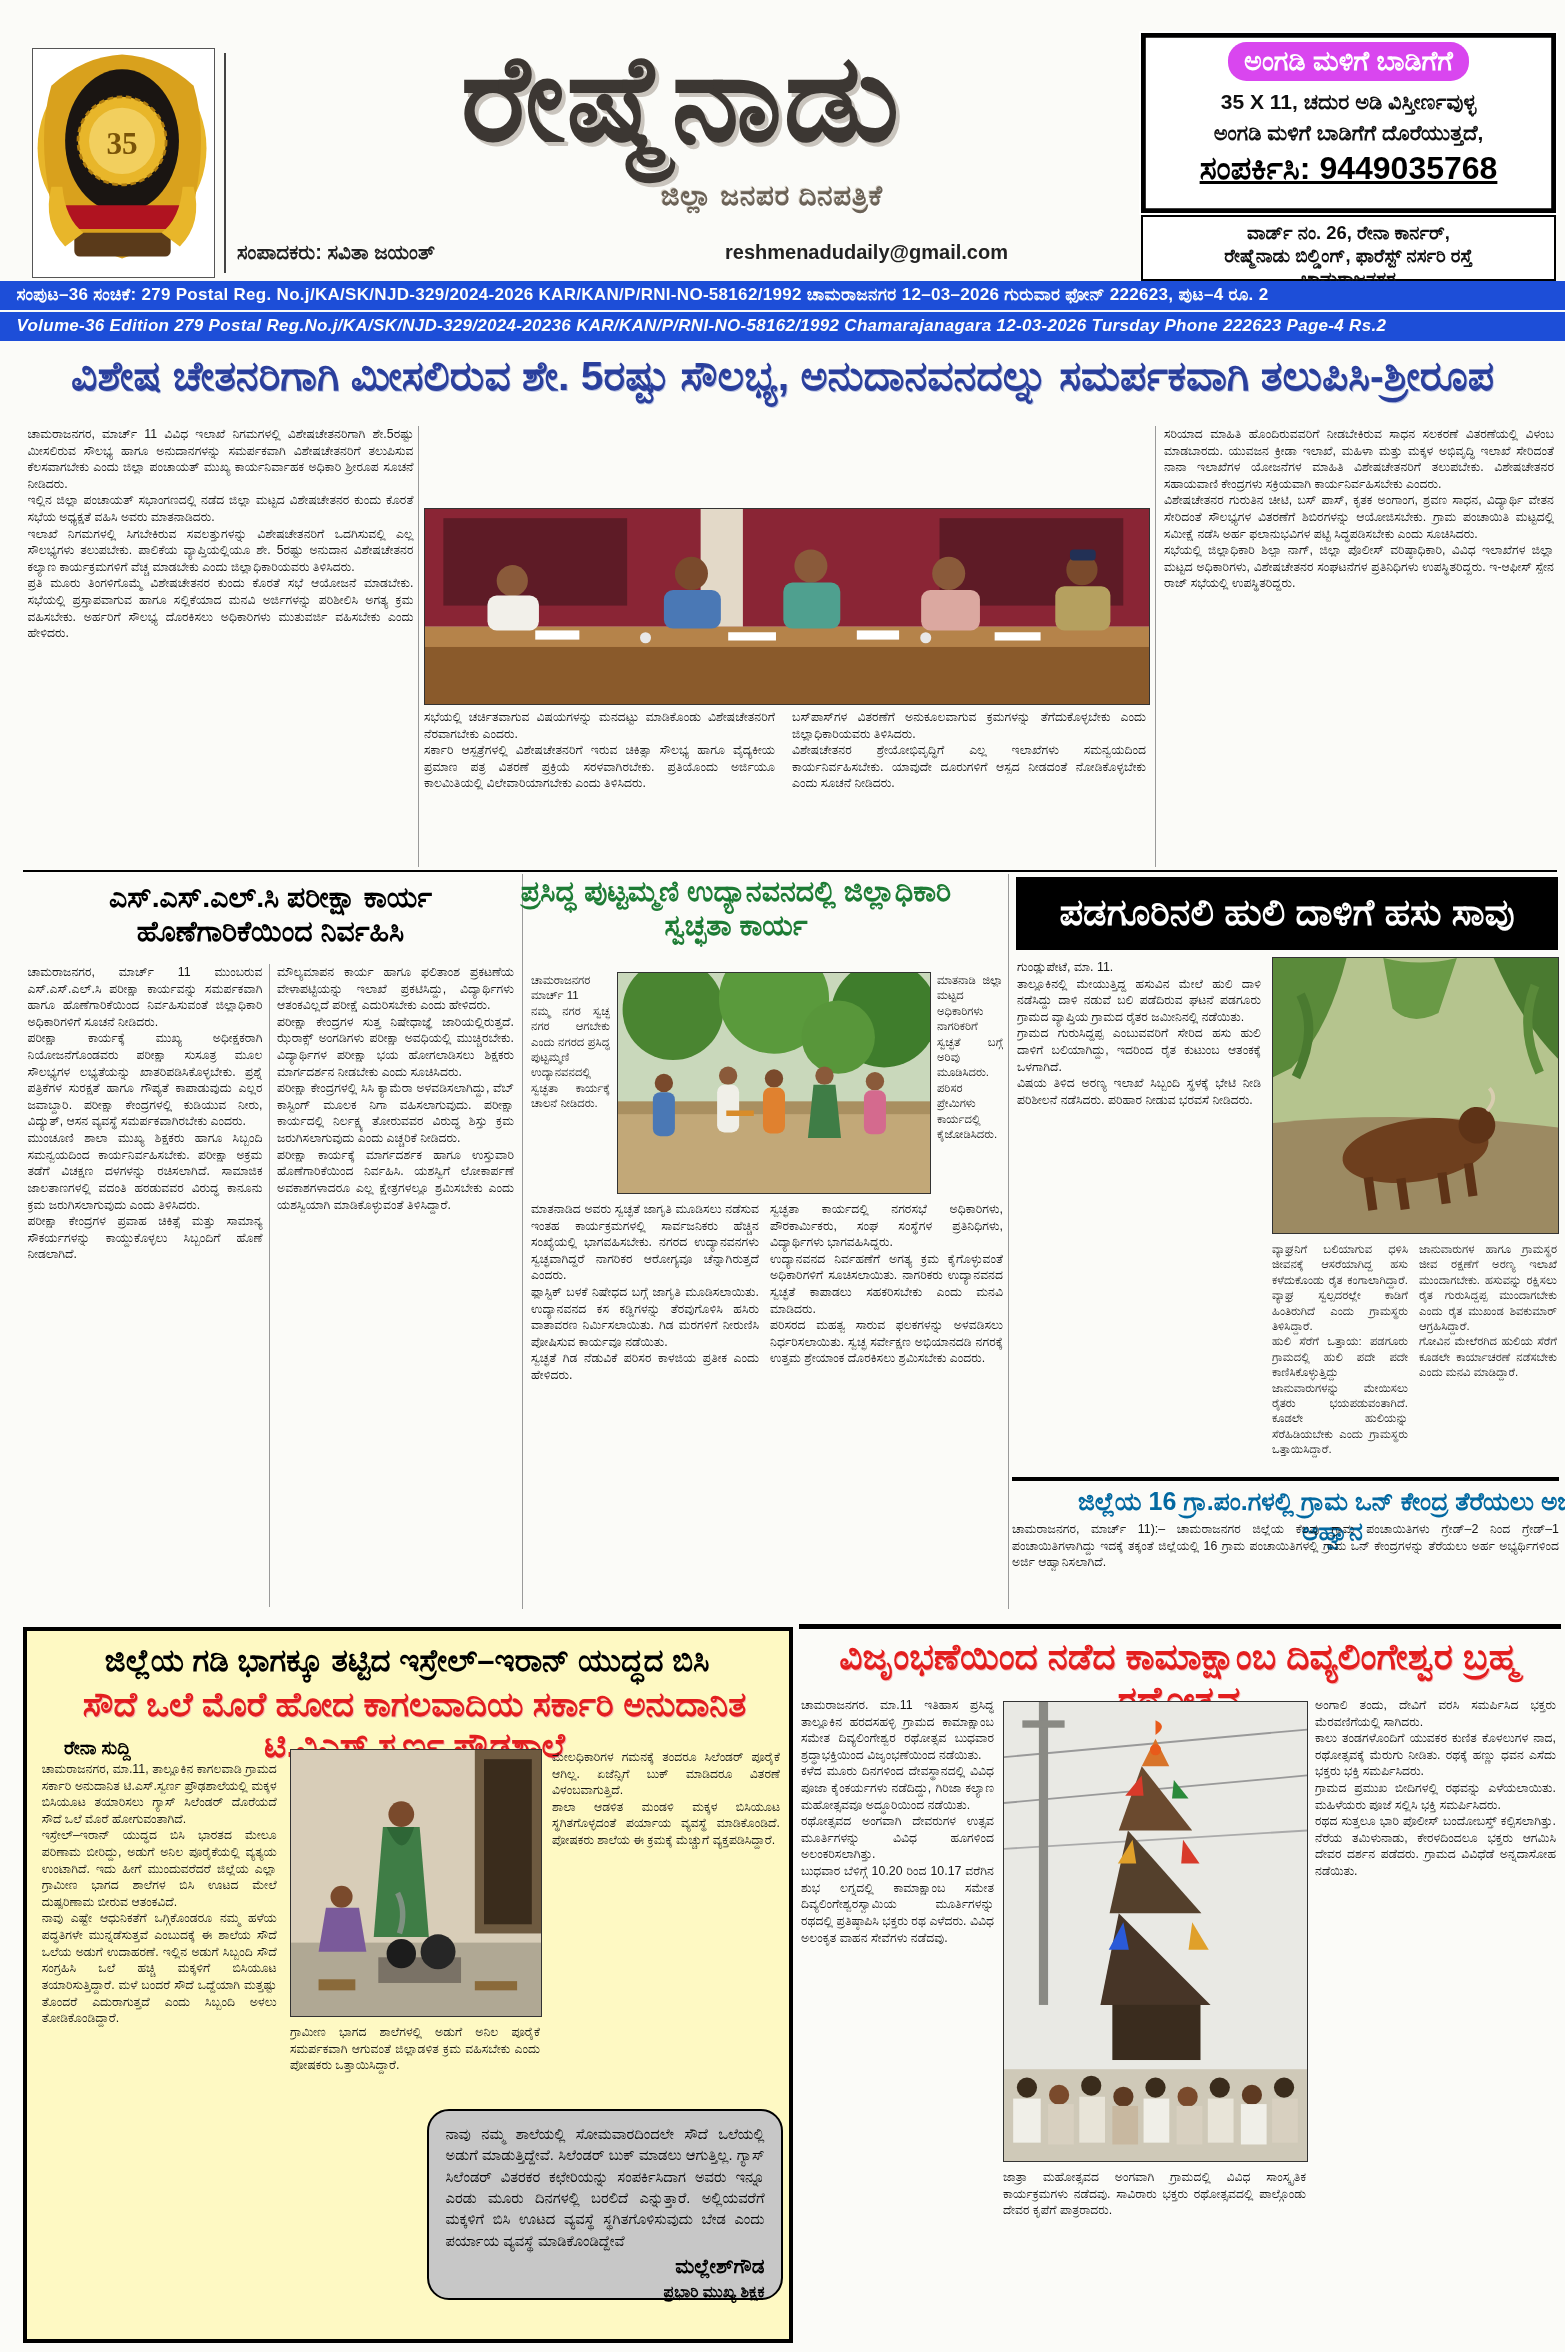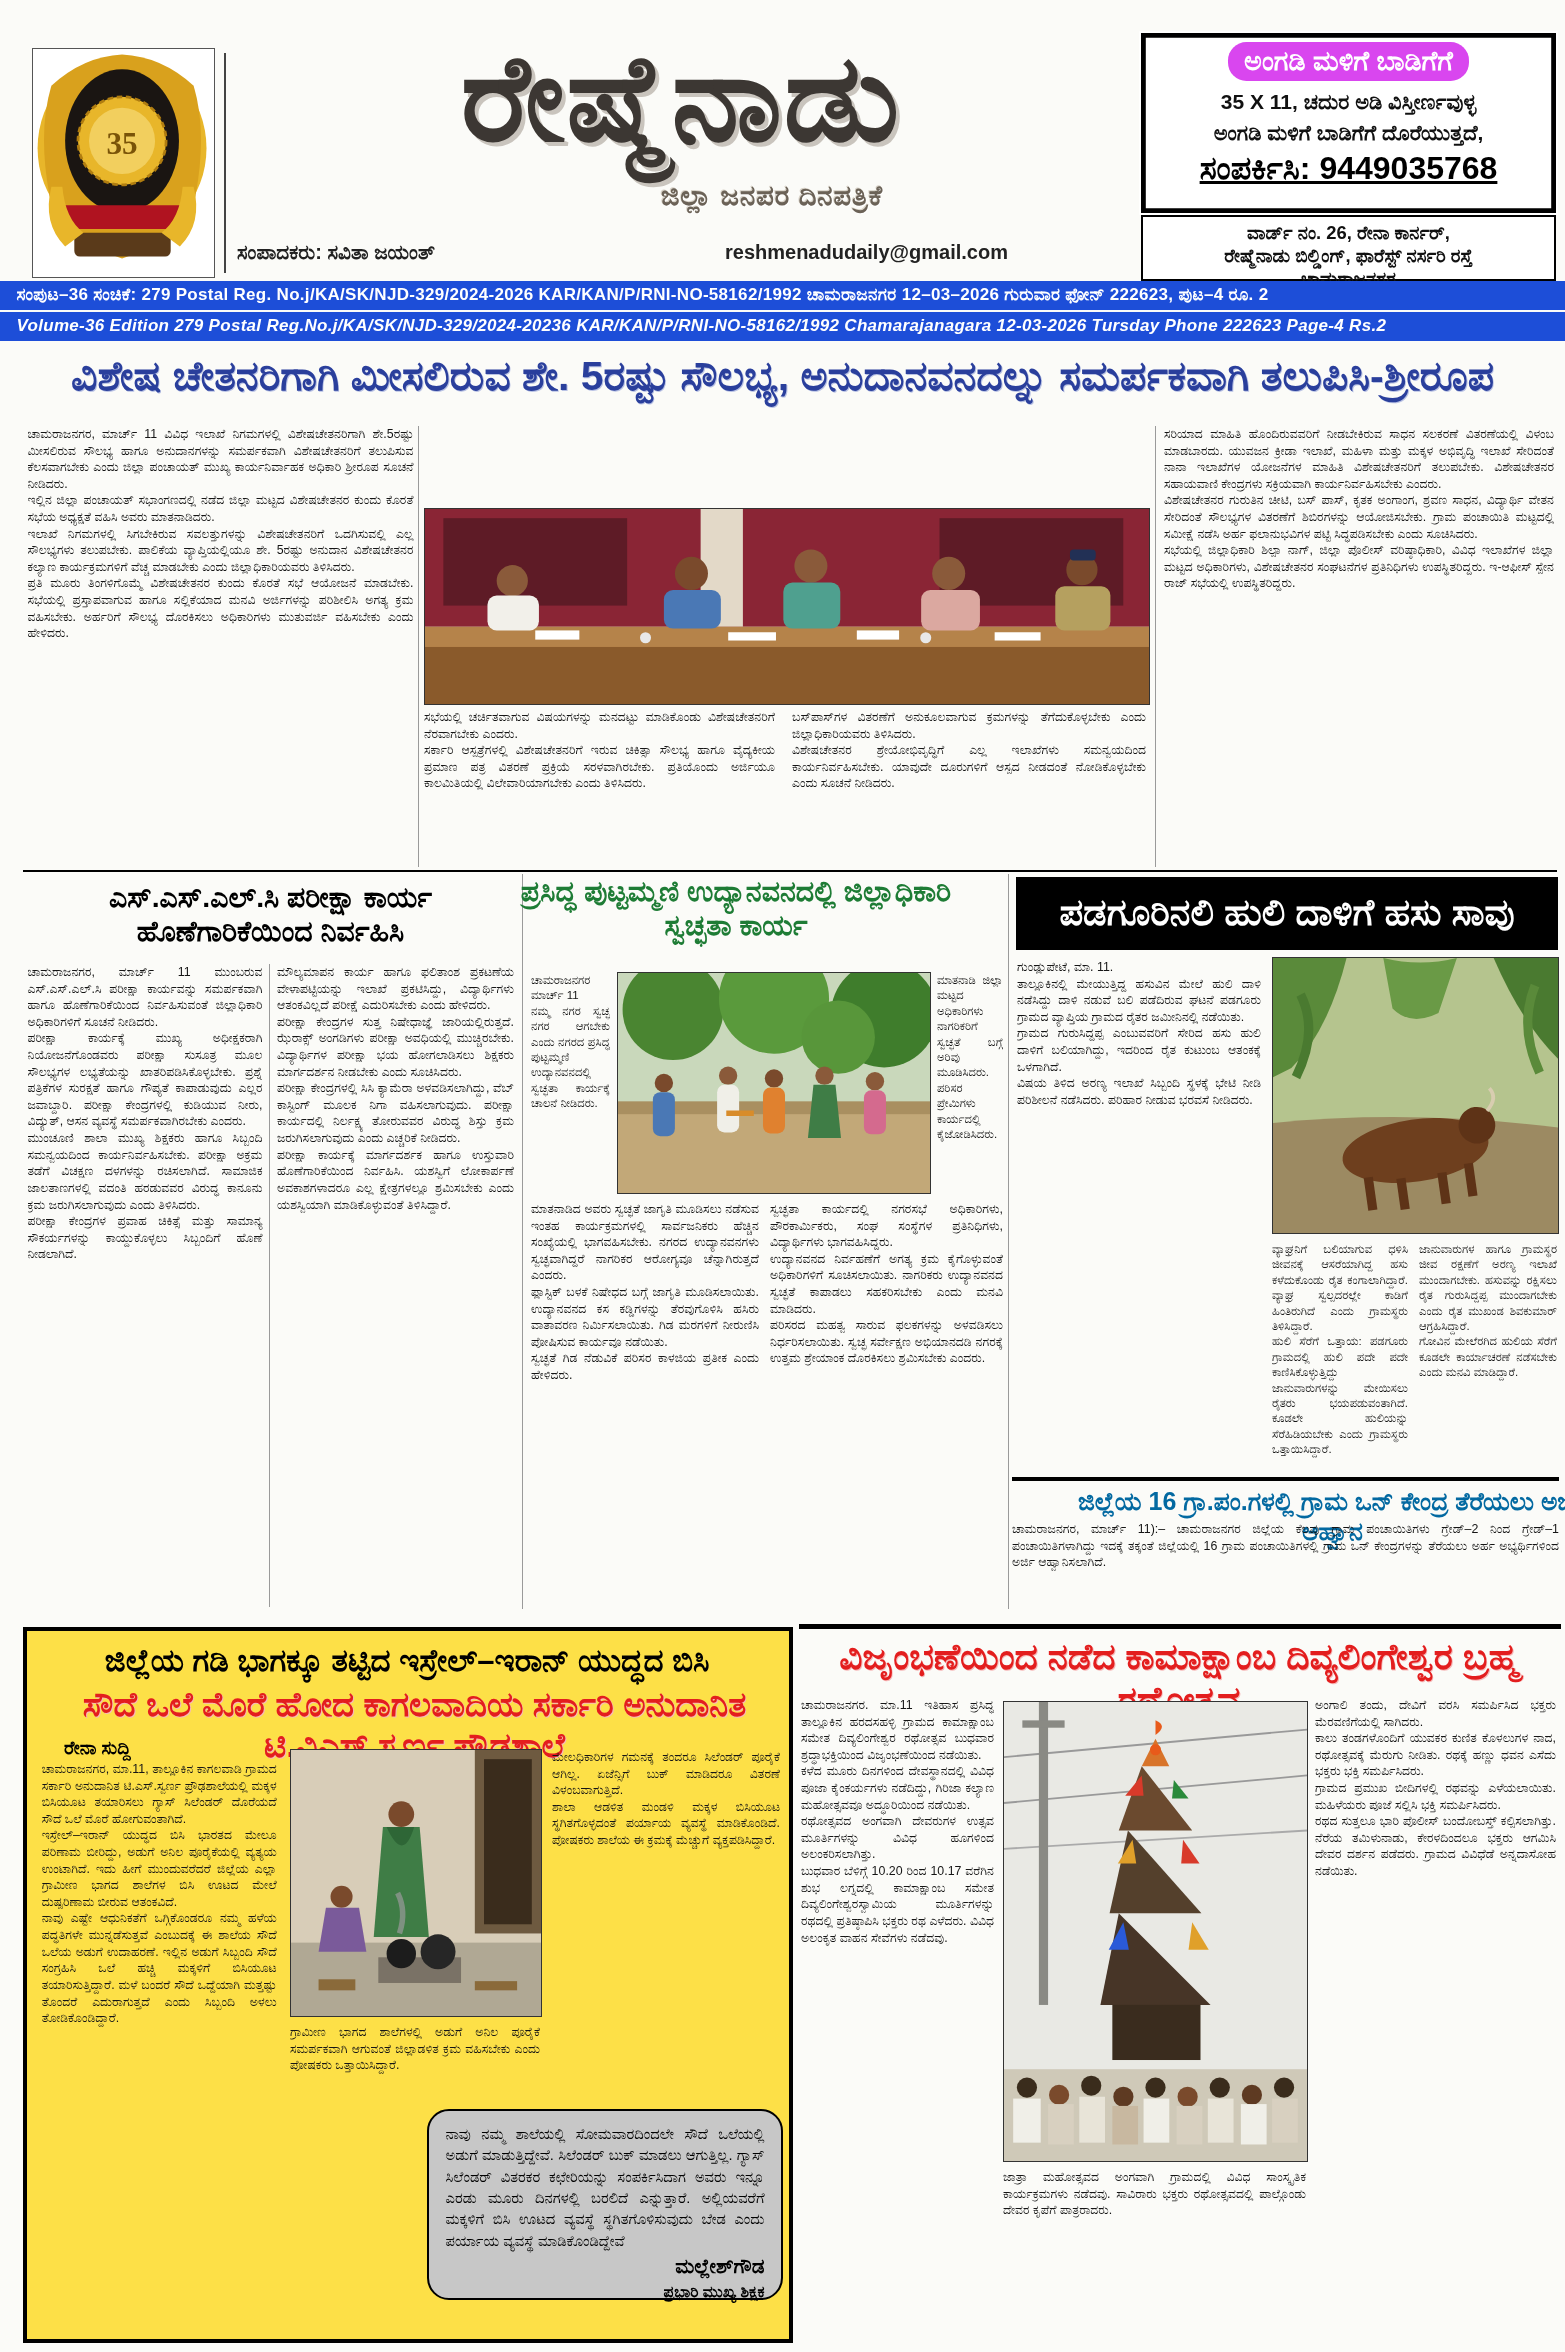--- a/index.html
+++ b/index.html
@@ -54,21 +54,21 @@
     text-shadow:0.9px 0.9px 0 #f6b9b9;}
   .headline-sub-bold{color:#0369a1;font-size:25px;font-weight:bold;text-align:center;line-height:1.2;margin-left:47px;}
   .byline{font-size:18.4px;font-weight:bold;color:#000;}
   .photo-frame{border:0.9px solid #333;overflow:hidden;background:#ddd;}
   .quotebox{
     background:#c7c7c7;border:2.3px solid #000;border-radius:22px;
     padding:13px 16.5px 9.2px 16.5px;font-size:14.7px;line-height:1.45;text-align:justify;color:#000;
   }
   .quote-name{text-align:right;font-size:20px;font-weight:bold;}
   .quote-role{text-align:right;font-size:15.6px;font-weight:bold;}
-  .bigbox{border:4.6px solid #000;background:#fde047;}
+  .bigbox{border:4.6px solid #000;background:#fef9c3;}
 </style>
 </head>
 <body>
 
 <div class="abs" style="left:0;top:0;width:1566px;height:280px;">
 
   <div class="abs" style="left:32px;top:48px;width:181px;height:228px;border:0.9px solid #555;background:#fff;">
     <svg width="179" height="226" viewBox="0 0 195 246">
       <ellipse cx="97" cy="108" rx="92" ry="100" fill="#e8b62a"></ellipse>
       <path d="M20,40 Q5,90 18,160 Q40,210 97,228 Q155,210 177,160 Q190,90 175,40 Q140,8 97,6 Q55,8 20,40Z" fill="#d9a11d"></path>

